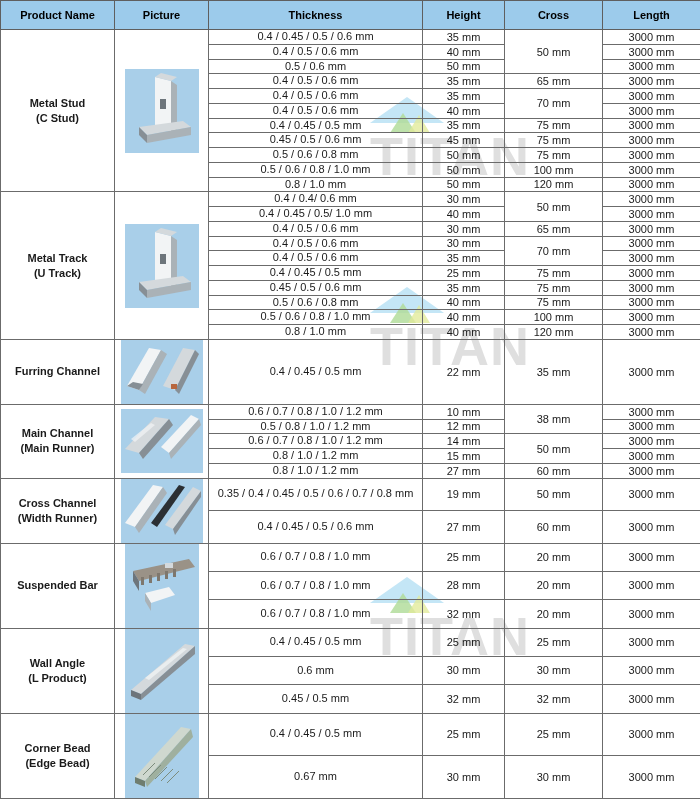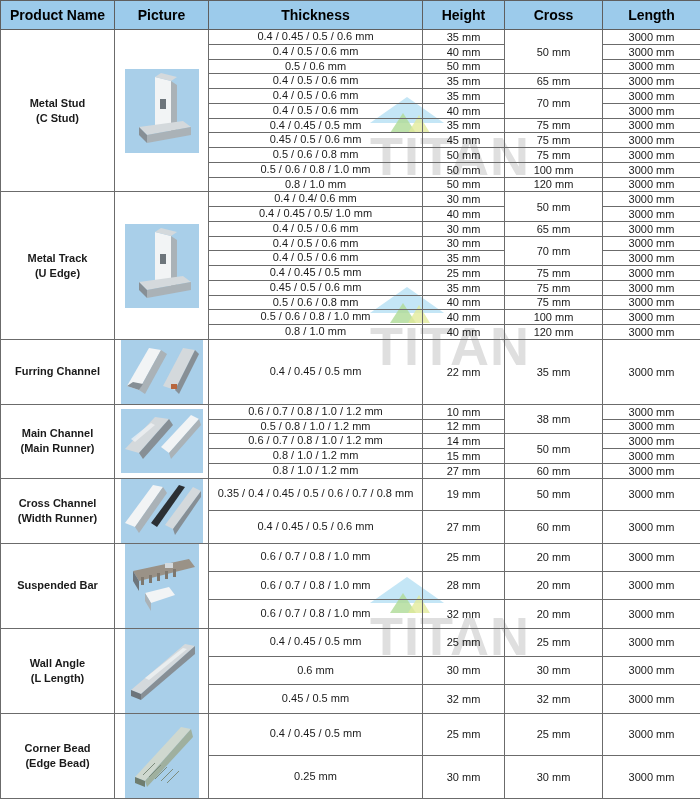--- a/index.html
+++ b/index.html
@@ -90,21 +90,21 @@
     border: 1px solid #6b6b6b;
     font-size: 11px;
     text-align: center;
     vertical-align: middle;
     padding: 0 2px;
     background: transparent;
   }
   table.spec thead th {
     background: #9ccbeb;
     font-weight: bold;
-    font-size: 14px;
+    font-size: 11px;
     height: 28px;
     color: #000;
     border-color: #5f5f5f;
   }
   td.prodname {
     font-weight: bold;
     font-size: 12px;
     line-height: 1.35;
     background: #ffffff;
     margin-top: 16px;
@@ -259,21 +259,21 @@
         </tr>
         <tr>
           <td class="thk">0.8 / 1.0 mm</td>
           <td class="dim">50 mm</td>
           <td class="dim">120 mm</td>
           <td class="dim">3000 mm</td>
         </tr>
         <tr>
           <td class="prodname" rowspan="10">
             <div>Metal Track</div>
-            <div>(U Edge)</div>
+            <div>(U Track)</div>
           </td>
           <td class="pic" rowspan="10">
             <div class="thumb">
               <svg viewBox="0 0 74 84" preserveAspectRatio="xMidYMid meet">
                 <polygon points="30,8 46,12 46,62 30,58" fill="#f2f4f5"></polygon>
                 <polygon points="46,12 52,16 52,66 46,62" fill="#aab2b7"></polygon>
                 <polygon points="30,8 36,4 52,8 46,12" fill="#d4d9dc"></polygon>
                 <rect x="35" y="30" width="6" height="10" fill="#6d757b"></rect>
                 <polygon points="14,58 58,52 66,58 22,66" fill="#d4d9dc"></polygon>
                 <polygon points="14,58 22,66 22,74 14,66" fill="#878f95"></polygon>
@@ -464,21 +464,21 @@
         </tr>
         <tr>
           <td class="thk">0.6 / 0.7 / 0.8 / 1.0 mm</td>
           <td class="dim">32 mm</td>
           <td class="dim">20 mm</td>
           <td class="dim">3000 mm</td>
         </tr>
         <tr>
           <td class="prodname" rowspan="3">
             <div>Wall Angle</div>
-            <div>(L Length)</div>
+            <div>(L Product)</div>
           </td>
           <td class="pic" rowspan="3">
             <div class="thumb">
               <svg viewBox="0 0 74 74" preserveAspectRatio="xMidYMid meet">
                 <polygon points="6,56 60,10 70,12 16,60" fill="#d4d9dc"></polygon>
                 <polygon points="16,60 70,12 70,20 16,66" fill="#878f95"></polygon>
                 <polygon points="6,56 16,60 16,66 6,62" fill="#6d757b"></polygon>
                 <polygon points="20,44 58,14 62,15 24,46" fill="#f2f4f5" opacity=".75"></polygon>
               </svg>
             </div>
@@ -520,20 +520,20 @@
                 <polygon points="10,58 20,62 20,68 10,64" fill="#6f7d6f"></polygon>
               </svg>
             </div>
           </td>
           <td class="thk">0.4 / 0.45 / 0.5 mm</td>
           <td class="dim">25 mm</td>
           <td class="dim">25 mm</td>
           <td class="dim">3000 mm</td>
         </tr>
         <tr>
-          <td class="thk">0.25 mm</td>
+          <td class="thk">0.67 mm</td>
           <td class="dim">30 mm</td>
           <td class="dim">30 mm</td>
           <td class="dim">3000 mm</td>
         </tr>
       </tbody>
   </table>
 </div>
 
 </body></html>

